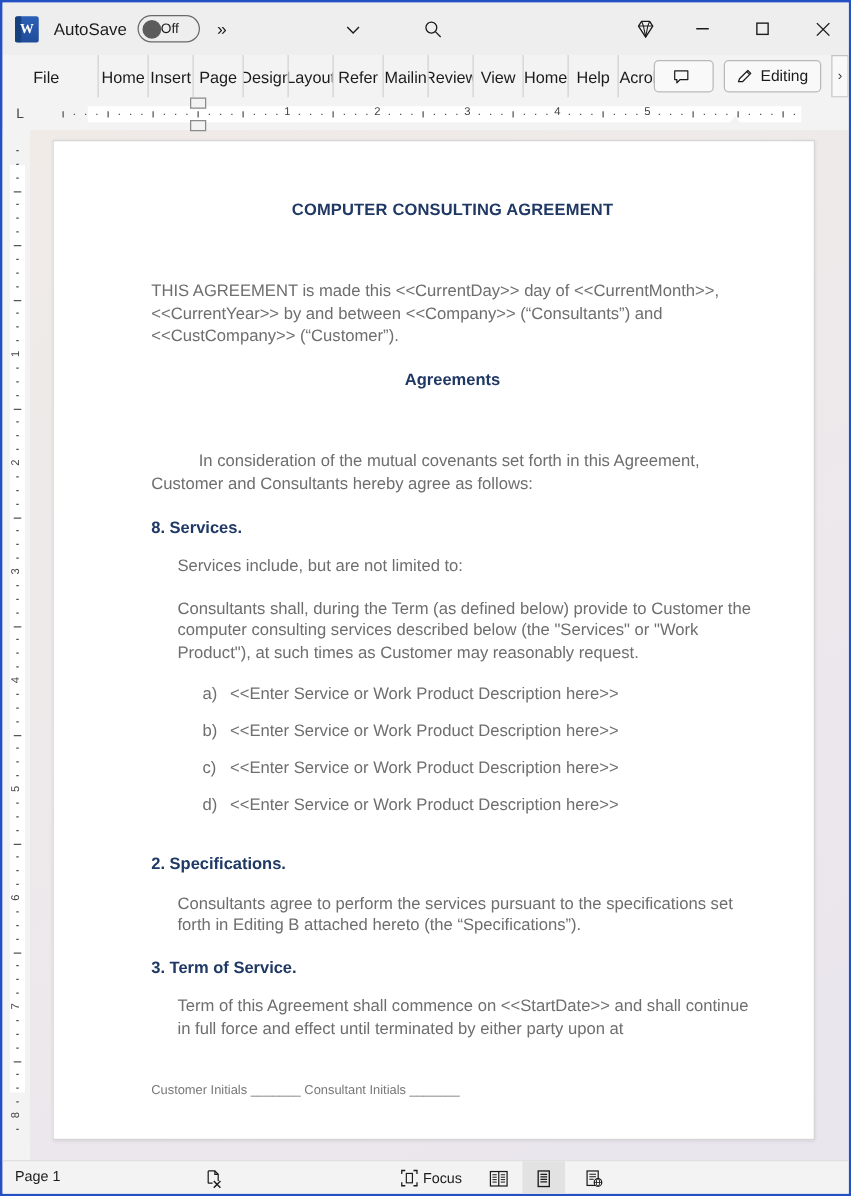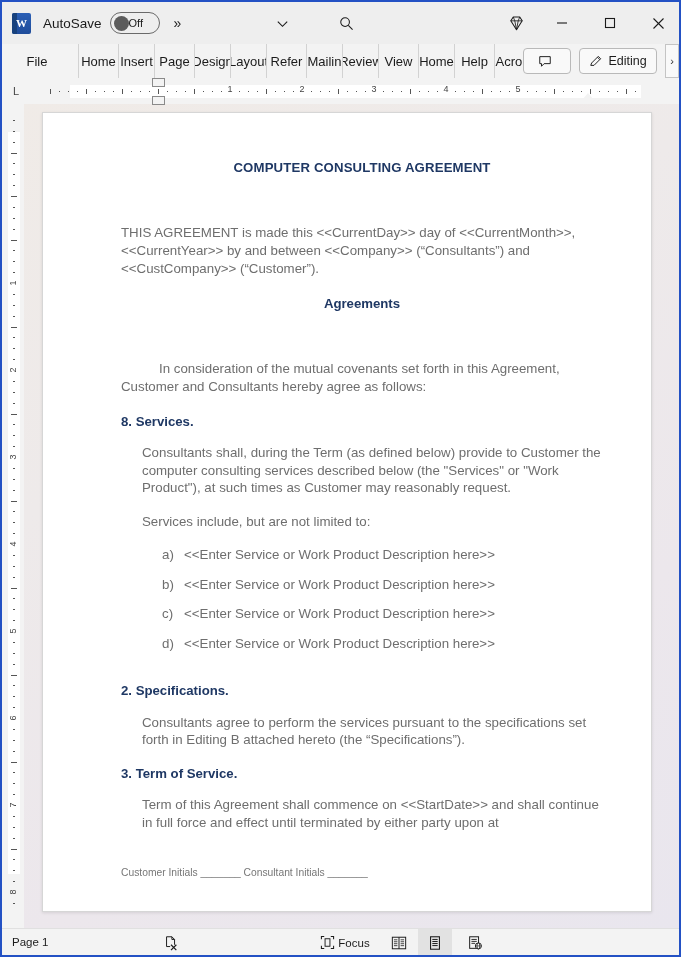--- a/index.html
+++ b/index.html
@@ -673,23 +673,23 @@
           <div class="doc-title">COMPUTER CONSULTING AGREEMENT</div>
 
           <div class="para">THIS AGREEMENT is made this &lt;&lt;CurrentDay&gt;&gt; day of &lt;&lt;CurrentMonth&gt;&gt;, &lt;&lt;CurrentYear&gt;&gt; by and between &lt;&lt;Company&gt;&gt; (“Consultants”) and &lt;&lt;CustCompany&gt;&gt; (“Customer”).</div>
 
           <div class="heading-center">Agreements</div>
 
           <div class="para" style="text-indent:38px;">In consideration of the mutual covenants set forth in this Agreement, Customer and Consultants hereby agree as follows:</div>
 
           <div class="sec-head">8. Services.</div>
 
+          <div class="indented">Services include, but are not limited to:</div>
+
           <div class="indented">Consultants shall, during the Term (as defined below) provide to Customer the computer consulting services described below (the "Services" or "Work Product"), at such times as Customer may reasonably request.</div>
-
-          <div class="indented">Services include, but are not limited to:</div>
 
           <div class="list-item">
             <span class="lbl">a)</span>
             <span>&lt;&lt;Enter Service or Work Product Description here&gt;&gt;</span>
           </div>
           <div class="list-item">
             <span class="lbl">b)</span>
             <span>&lt;&lt;Enter Service or Work Product Description here&gt;&gt;</span>
           </div>
           <div class="list-item">

